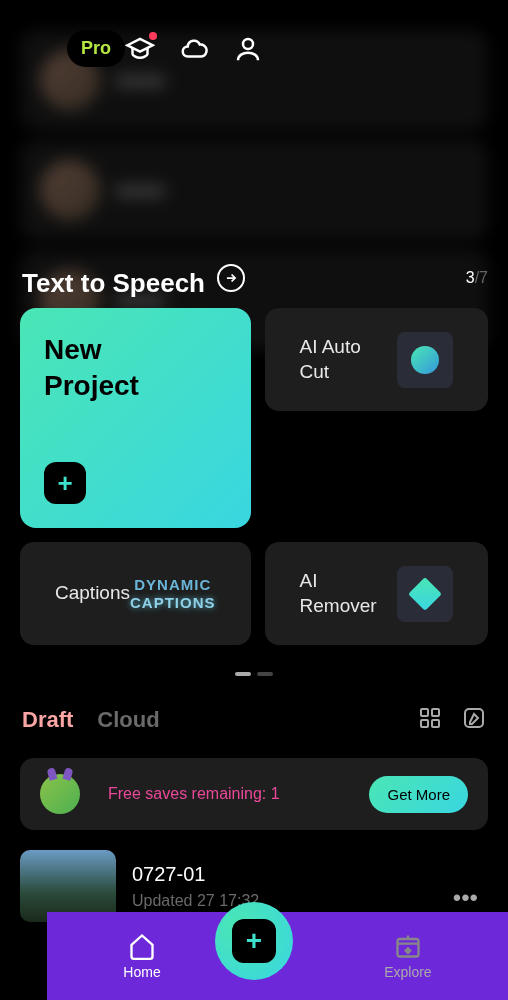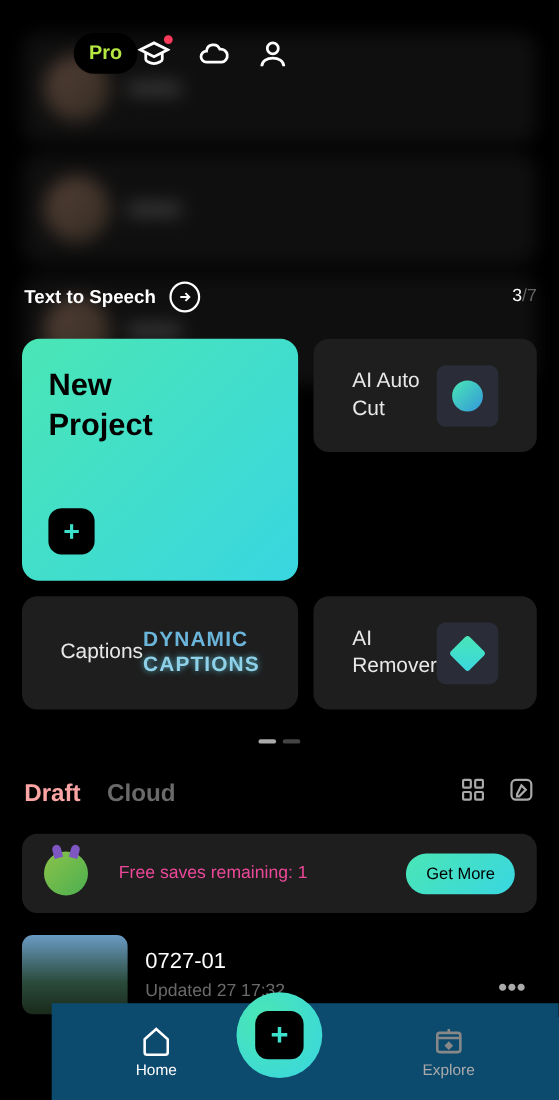--- a/index.html
+++ b/index.html
@@ -87,23 +87,24 @@
       align-items: center;
       justify-content: space-between;
       z-index: 5;
     }
     .section-title {
       display: flex;
       align-items: center;
       gap: 12px;
     }
     .section-title h2 {
-      font-size: 17px;
+      font-size: 26px;
       font-weight: 700;
       color: #fff;
+      margin-top: 12px;
     }
     .arrow-circle {
       width: 28px; height: 28px;
       border: 2px solid #fff;
       border-radius: 50%;
       display: flex;
       align-items: center;
       justify-content: center;
     }
     .counter {
@@ -170,24 +171,24 @@
       justify-content: center;
       border-radius: 8px;
     }
     .tool-icon.ai-cut { background: #2a2d38; }
     .tool-icon.text-video { background: #2a3545; }
     .tool-icon.remover { background: #2a2d38; }
     .captions-wide {
       grid-column: 1;
     }
     .dynamic-captions-art {
-      font-size: 19px;
+      font-size: 15px;
       font-weight: 800;
       color: #6ab5d9;
-      text-align: left;
+      text-align: center;
       line-height: 1.2;
       letter-spacing: 1px;
     }
     .page-indicator {
       position: absolute;
       top: 672px;
       left: 50%;
       transform: translateX(-50%);
       display: flex;
       gap: 6px;
@@ -283,21 +284,21 @@
       font-size: 24px;
       padding: 10px;
       align-self: flex-end;
     }
     .bottom-nav {
       position: absolute;
       bottom: 0;
       left: 0;
       right: 0;
       height: 88px;
-      background: #0c4a6e;
+      background: #6d28d9;
       display: flex;
       align-items: center;
       justify-content: space-around;
       padding: 0 40px;
       margin-left: 47px;
     }
     .nav-item {
       display: flex;
       flex-direction: column;
       align-items: center;

